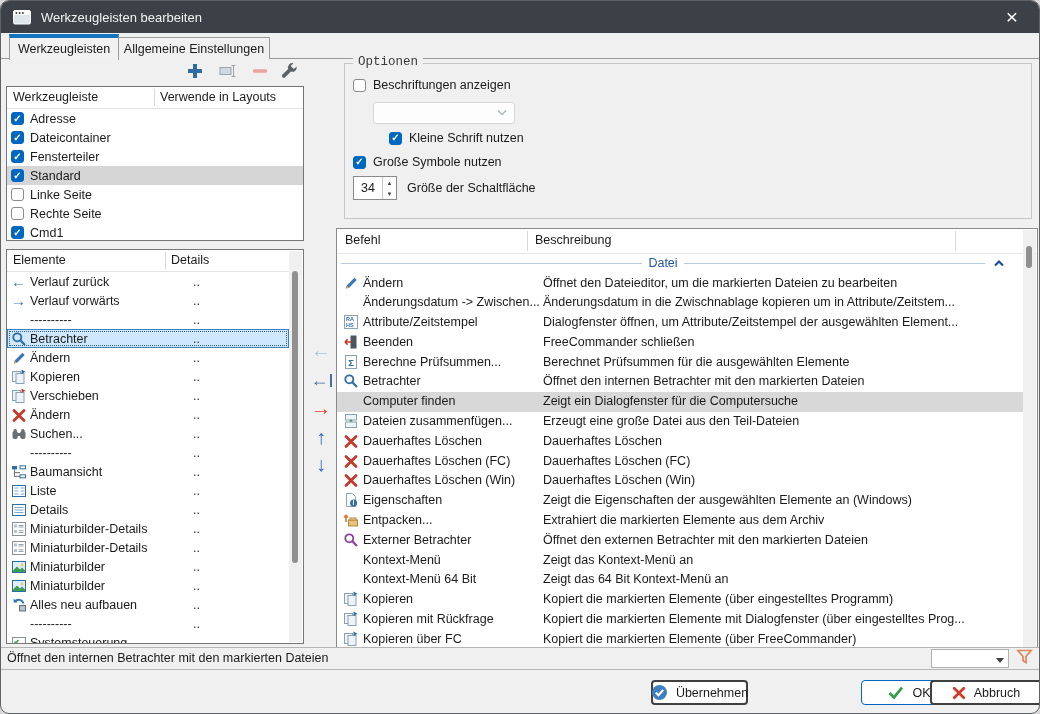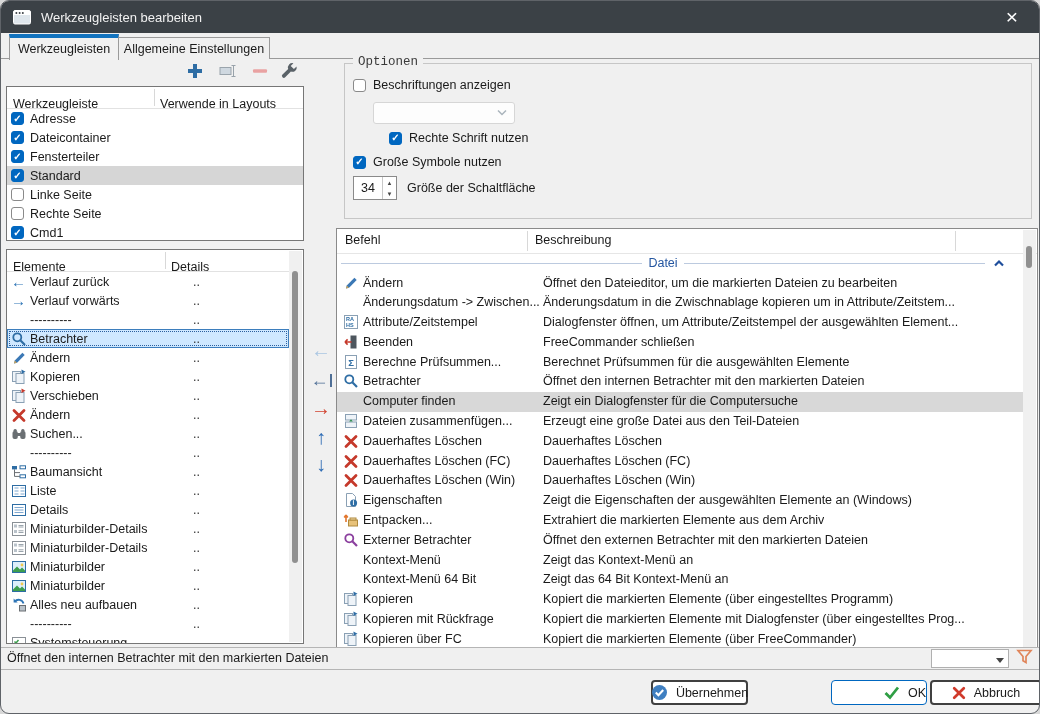--- a/index.html
+++ b/index.html
@@ -16,21 +16,21 @@
   .tab{position:absolute;height:21px;background:#f0f0f0;border:1px solid #9a9a9a;border-bottom:none;display:flex;align-items:center;justify-content:center;font-size:12.5px;z-index:1;}
   .tab.active{top:33px;left:8px;width:108px;border-top:4px solid #1273bf;height:22px;z-index:3;background:#f1f1f1;}
   .tab.inactive{top:36px;left:117px;width:150px;z-index:2;}
 
   
   .tbtn{position:absolute;width:22px;height:22px;display:flex;align-items:center;justify-content:center;}
 
   
   .panel{position:absolute;background:#fff;border:1px solid #767676;box-sizing:border-box;overflow:hidden;}
   .list-header{position:relative;height:21px;border-bottom:1px solid #e2e2e2;}
-  .list-header .h1{position:absolute;left:6px;top:3px;margin-top:7px;}
+  .list-header .h1{position:absolute;left:6px;top:3px;}
   .list-header .vsep{position:absolute;top:2px;bottom:2px;width:1px;background:#d8d8d8;}
   .t-row{height:19px;display:flex;align-items:center;padding-left:4px;}
   .t-row.sel{background:#d6d6d6;}
   .t-row .lbl{margin-left:6px;white-space:nowrap;}
 
   .cb{width:13px;height:13px;border:1px solid #8a8a8a;border-radius:3px;background:#fff;display:inline-flex;align-items:center;justify-content:center;flex:none;box-sizing:border-box;}
   .cb.on{background:#0067c0;border-color:#0067c0;}
   .cb.on::after{content:"✓";color:#fff;font-size:10px;font-weight:bold;line-height:1;}
 
   
@@ -398,21 +398,21 @@
 
     <div class="combo" style="left:28px;top:38px;width:142px;height:22px;">
       <span></span>
       <span><svg width="12" height="8" viewBox="0 0 12 8">
             <path d="M2 1.5l4 4 4-4" fill="none" stroke="#aab4bc" stroke-width="1.5"></path>
           </svg></span>
     </div>
 
     <div class="opt-cb" style="left:44px;top:67px;">
       <span class="cb on"></span>
-      <span>Rechte Schrift nutzen</span>
+      <span>Kleine Schrift nutzen</span>
     </div>
 
     <div class="opt-cb" style="left:8px;top:91px;">
       <span class="cb on"></span>
       <span>Große Symbole nutzen</span>
     </div>
 
     <div class="spin">
       <span class="val">34</span>
       <span class="btns">
@@ -638,21 +638,21 @@
 
   <div class="btn" style="left:650px;width:97px;">
     <span class="bic">
         <svg width="17" height="17" viewBox="0 0 17 17">
           <circle cx="8.5" cy="8.5" r="7.5" fill="#3f7fc1"></circle>
           <path d="M4.8 8.6l2.6 2.6 4.8-5.2" stroke="#fff" stroke-width="2.1" fill="none"></path>
         </svg>
       </span>
     <span>Übernehmen</span>
   </div>
-  <div class="btn ok" style="left:830px;width:96px;justify-content:flex-end;">
+  <div class="btn ok" style="left:860px;width:96px;">
     <span class="bic">
         <svg width="17" height="15" viewBox="0 0 17 15">
           <path d="M2.5 8l4.5 4.5L15 2.5" stroke="#2f9e44" stroke-width="2.8" fill="none"></path>
         </svg>
       </span>
     <span>OK</span>
   </div>
   <div class="btn" style="left:929px;width:112px;">
     <span class="bic">
         <svg width="14" height="14" viewBox="0 0 14 14">

